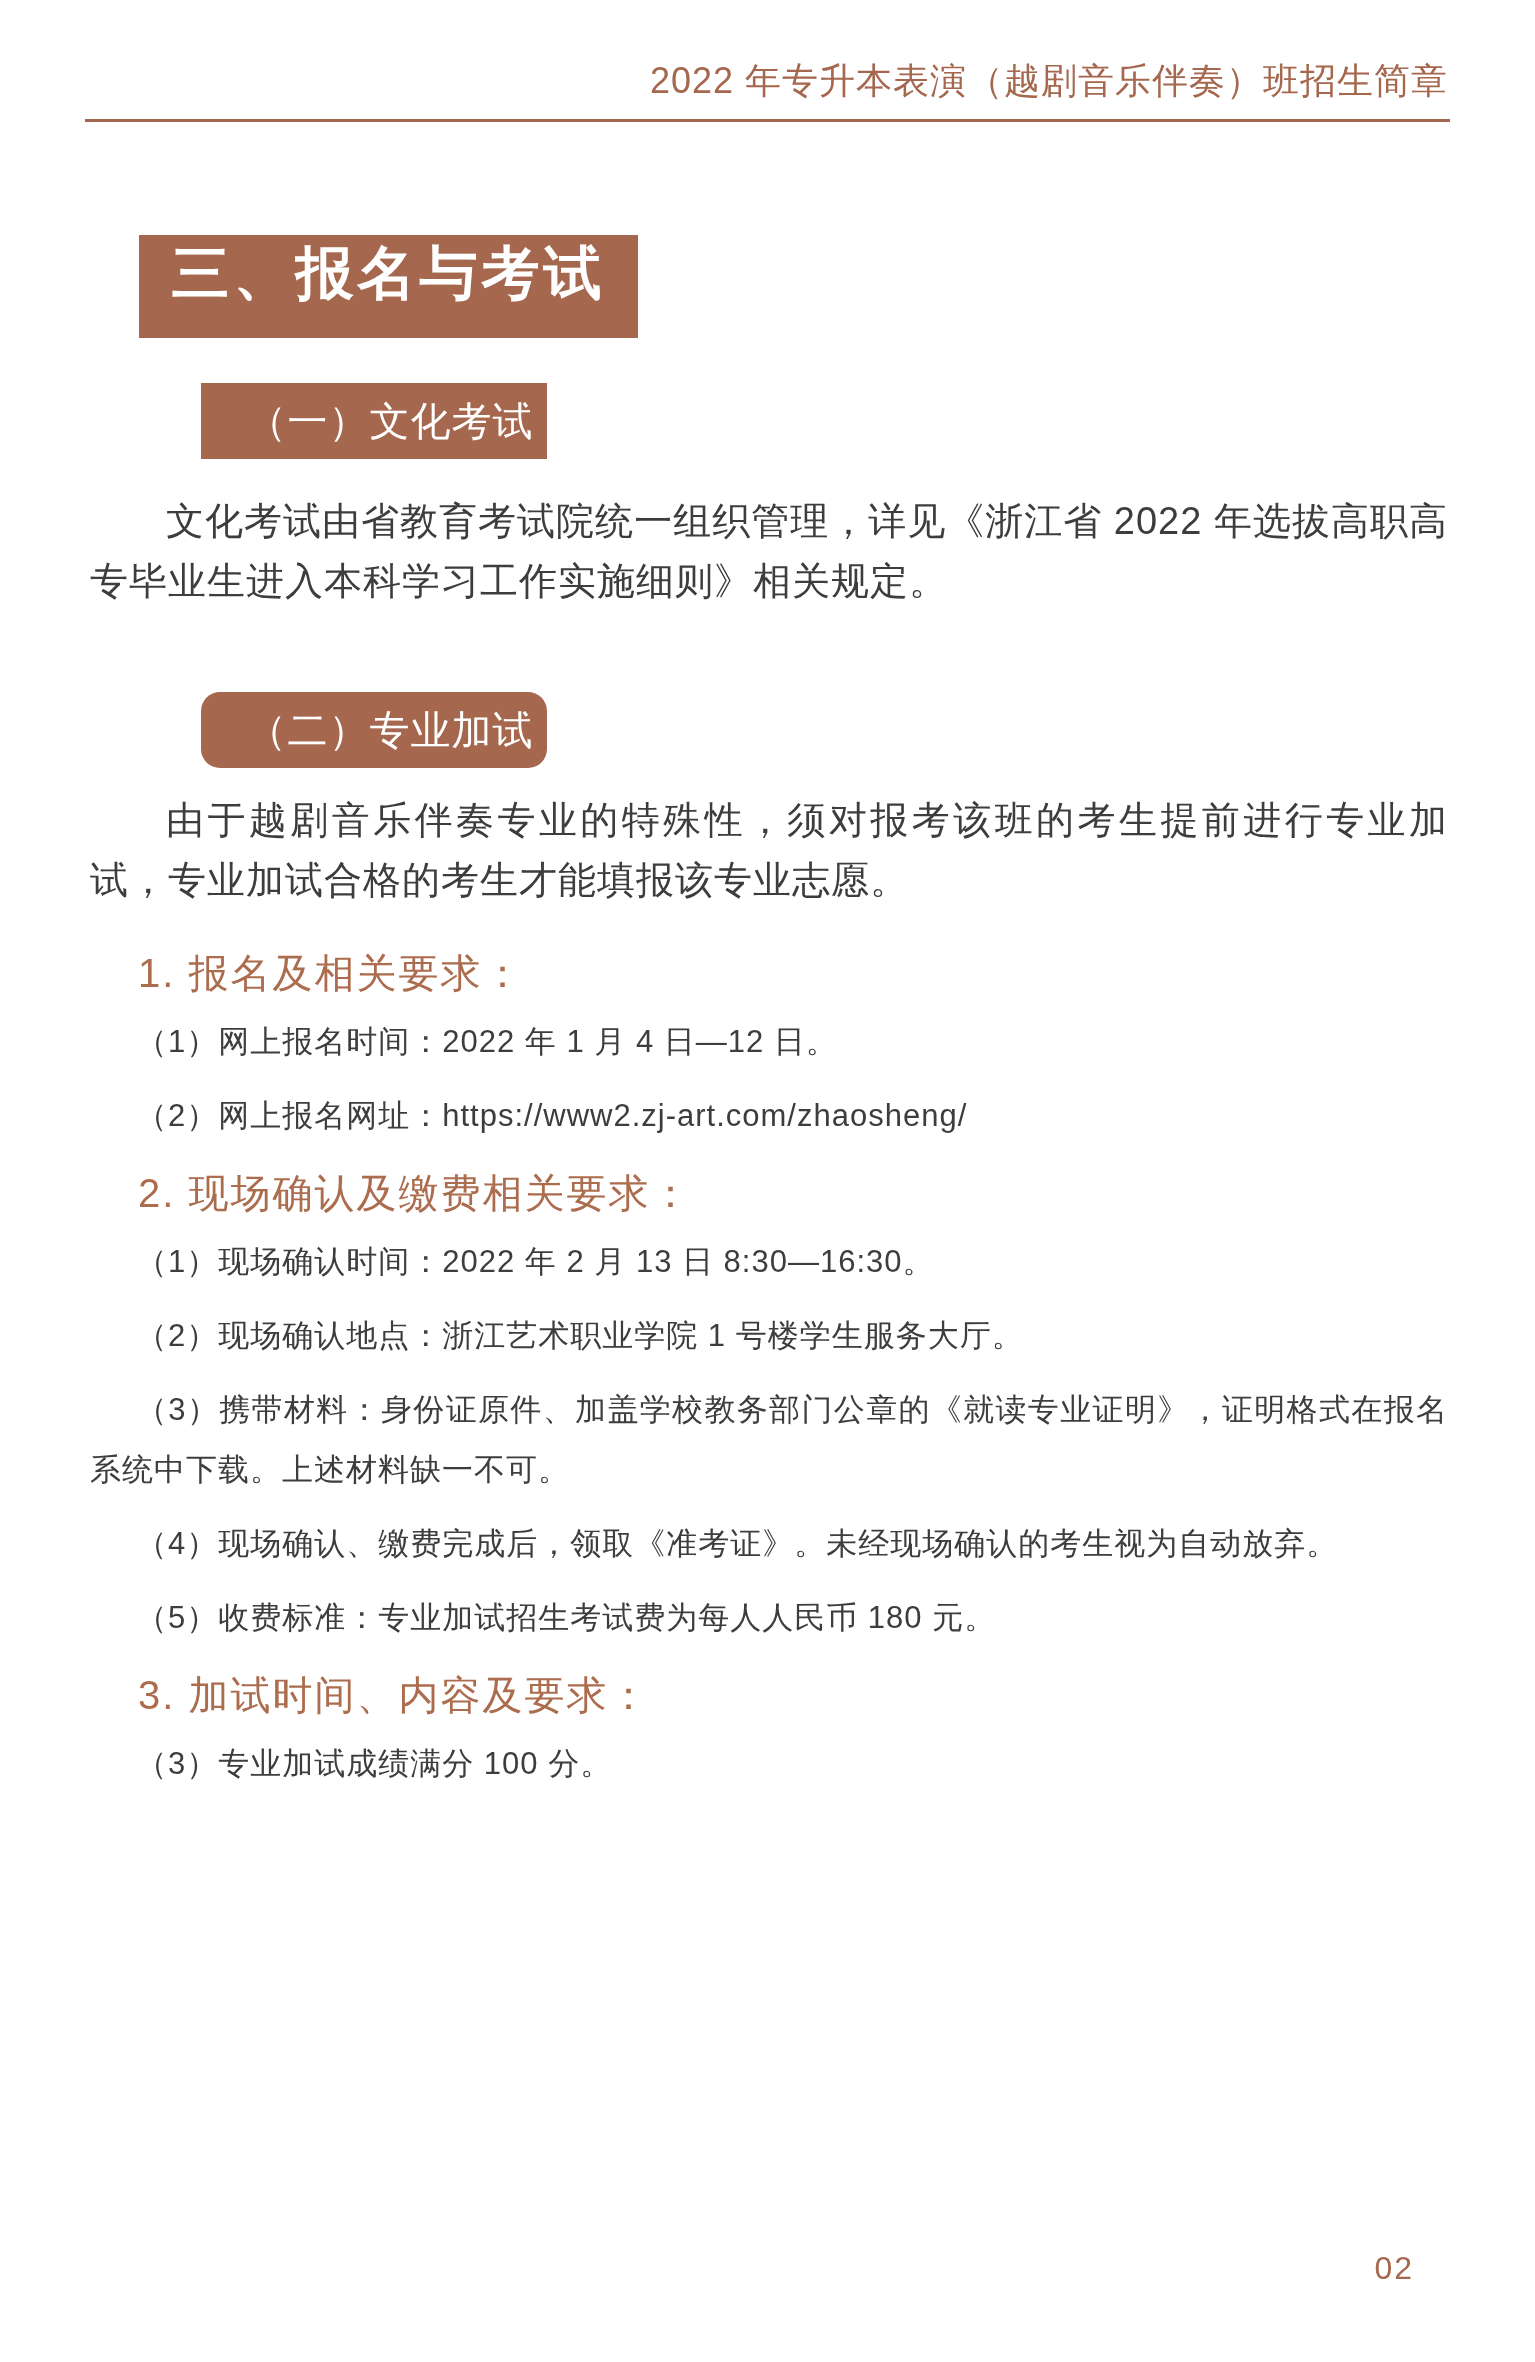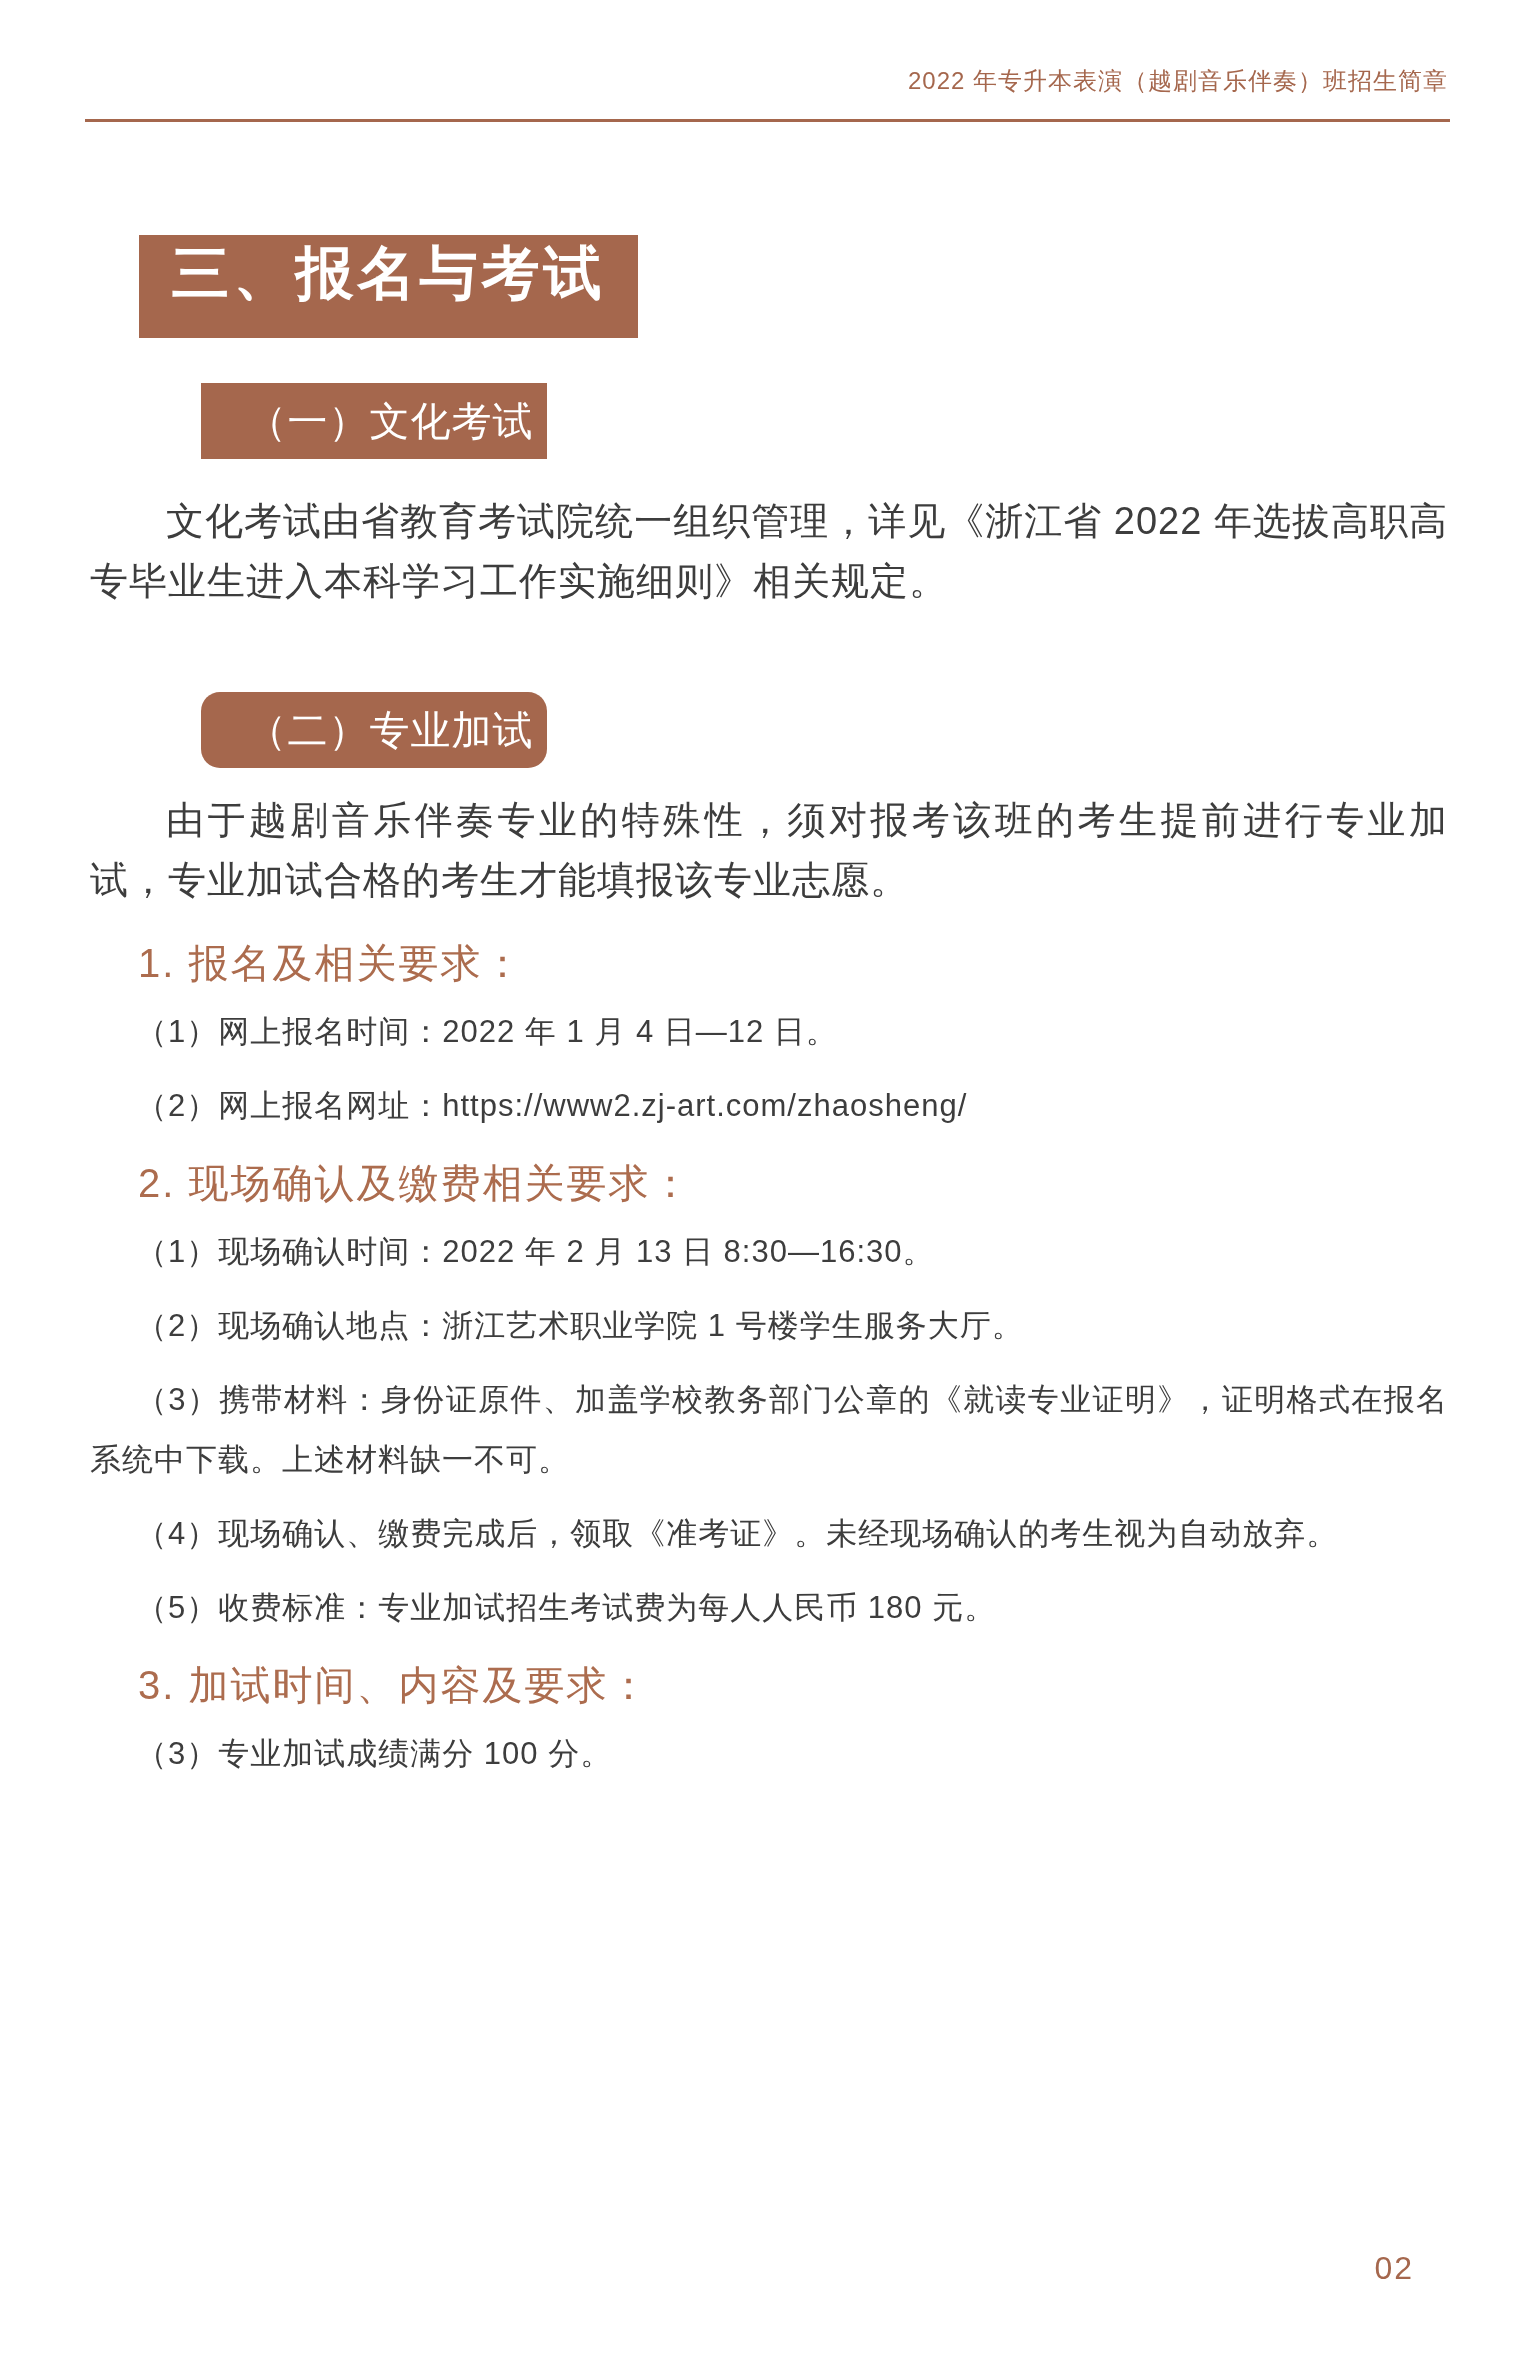--- a/index.html
+++ b/index.html
@@ -7,21 +7,21 @@
     width:1535px;height:2362px;
     background:#ffffff;
     position:relative;
     font-family:"Liberation Sans","DejaVu Sans",sans-serif;
     overflow:hidden;
   }
   
   .doc-header-title{
     position:absolute;
     top:64px;right:87px;
-    font-size:24px;
+    font-size:36px;
     line-height:34px;
     color:#A5674D;
     letter-spacing:1px;
     white-space:nowrap;
     text-align:right;
   }
   .header-rule{
     position:absolute;
     top:119px;left:85px;
     width:1365px;height:3px;
@@ -67,21 +67,21 @@
   }
   .para.second{margin-top:22px;}
   .group-heading{
     font-size:40px;
     line-height:50px;
     color:#AC6C4E;
     letter-spacing:2px;
     margin:22px 0 0 48px;
     white-space:nowrap;
   }
-  .group-heading.first{margin-top:28px;}
+  .group-heading.first{margin-top:38px;}
   .item{
     font-size:31px;
     line-height:60px;
     color:#3D3D3D;
     text-indent:46px;
     text-align:justify;
     letter-spacing:1px;
     margin:14px 0 0 0;
   }
   

